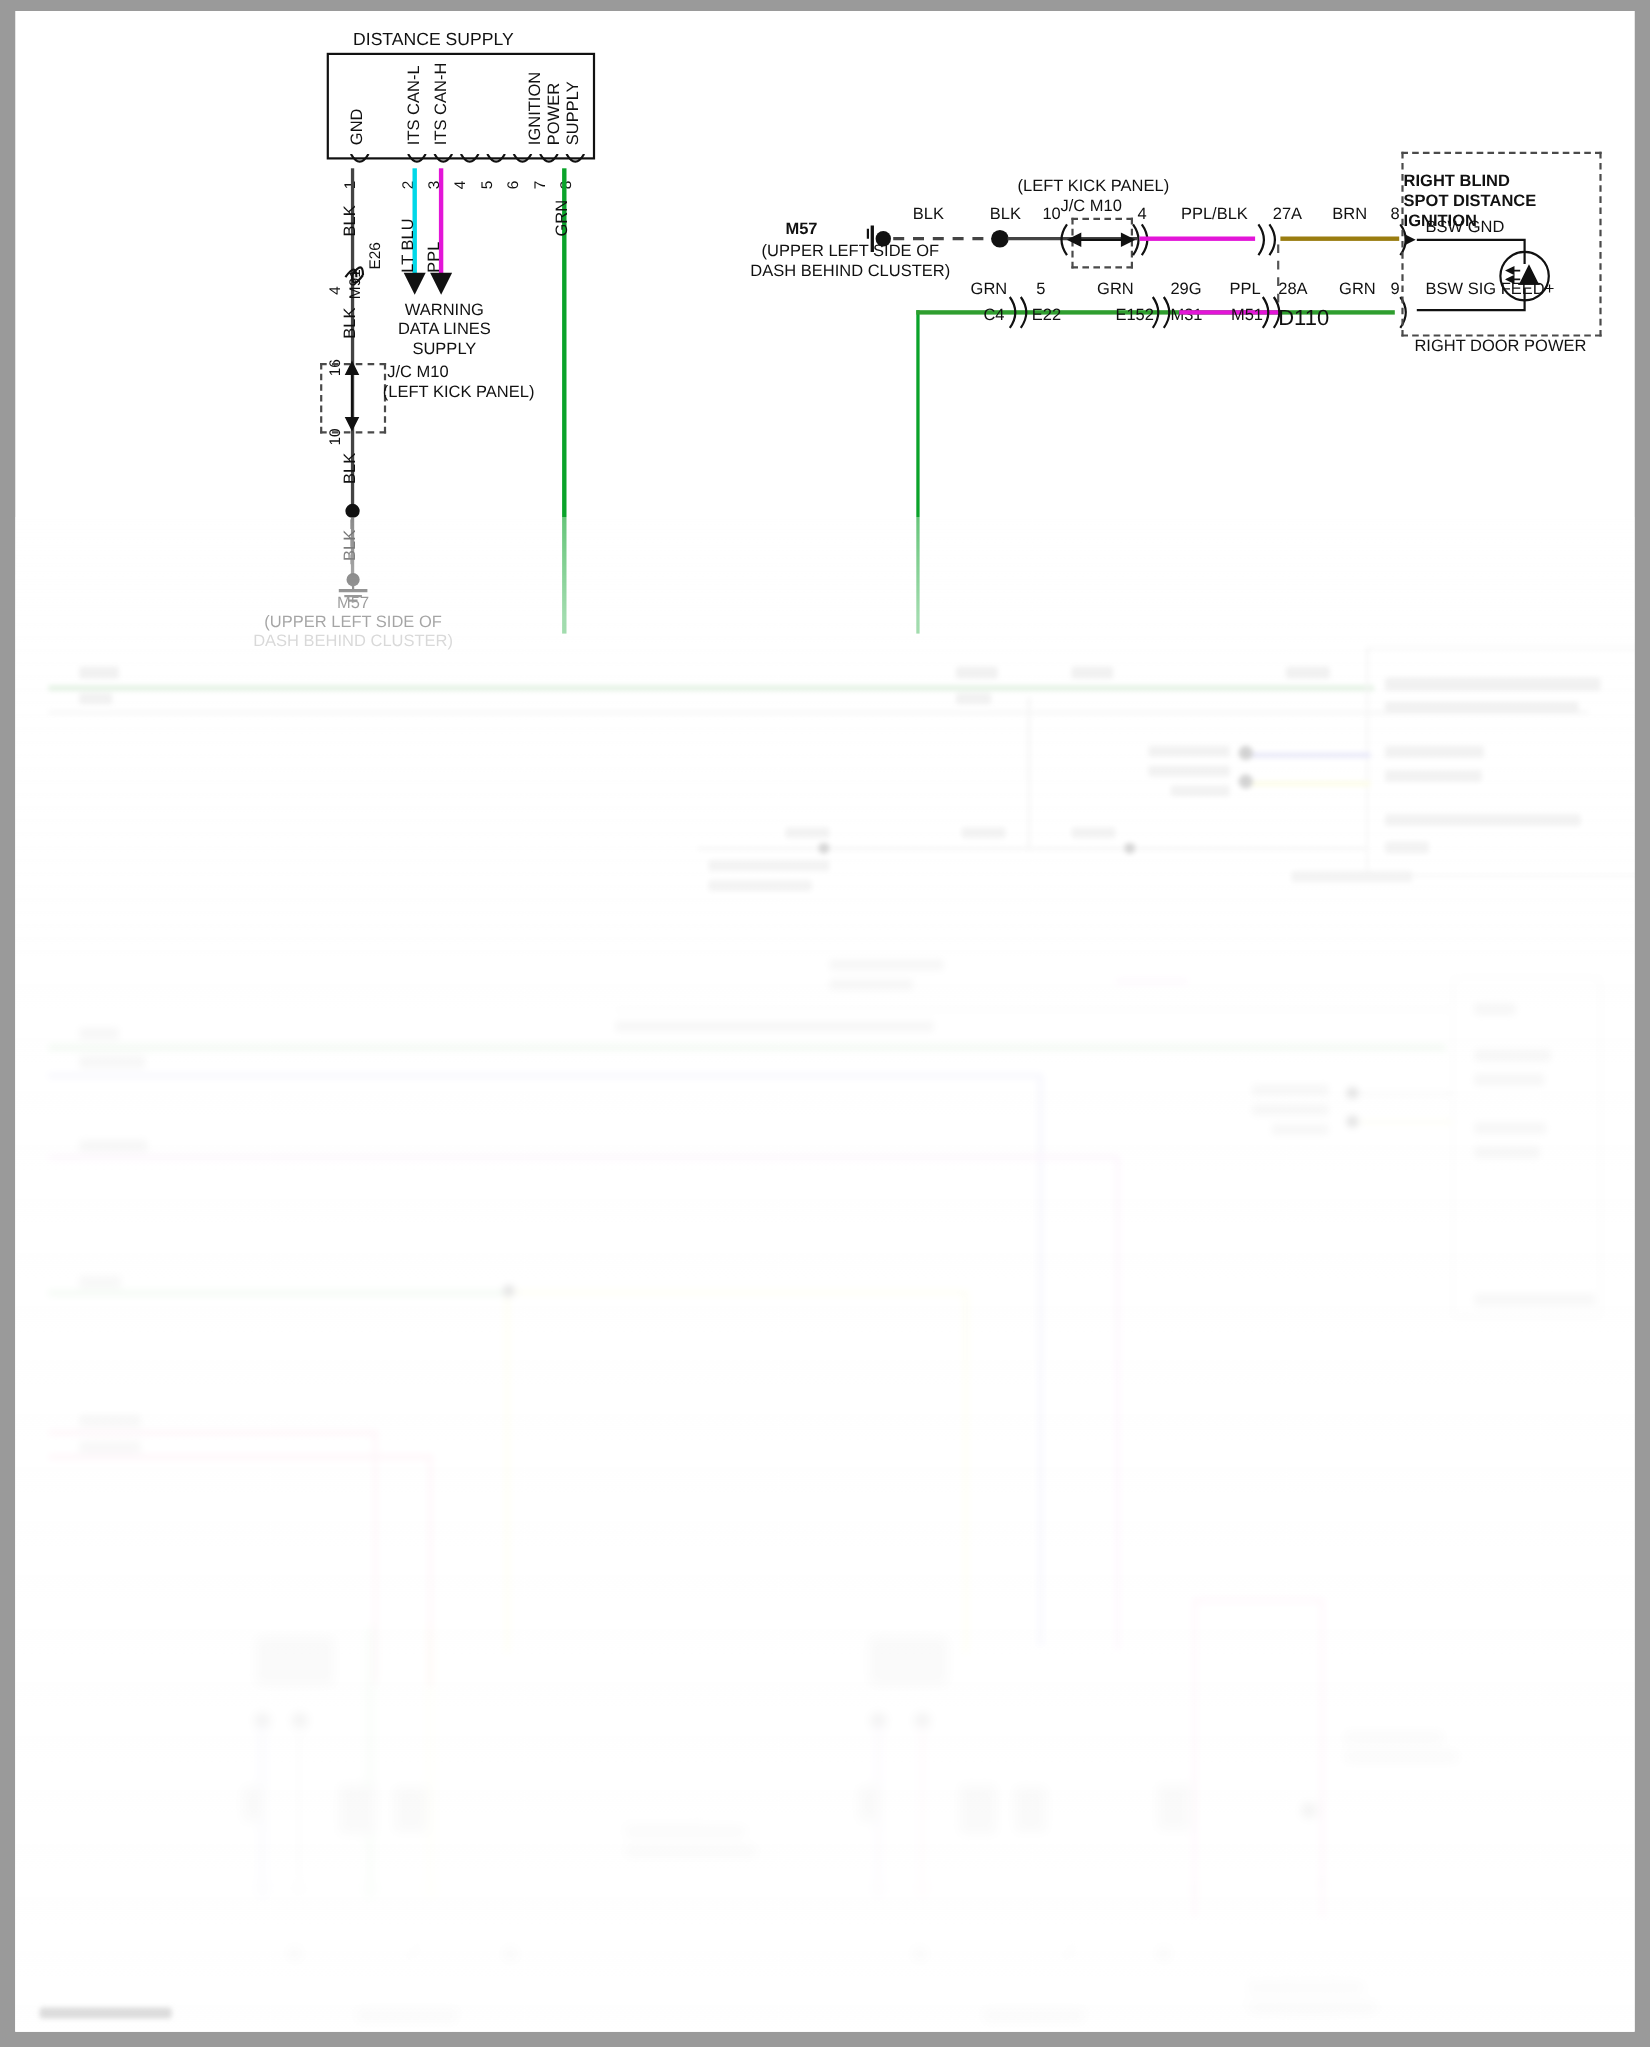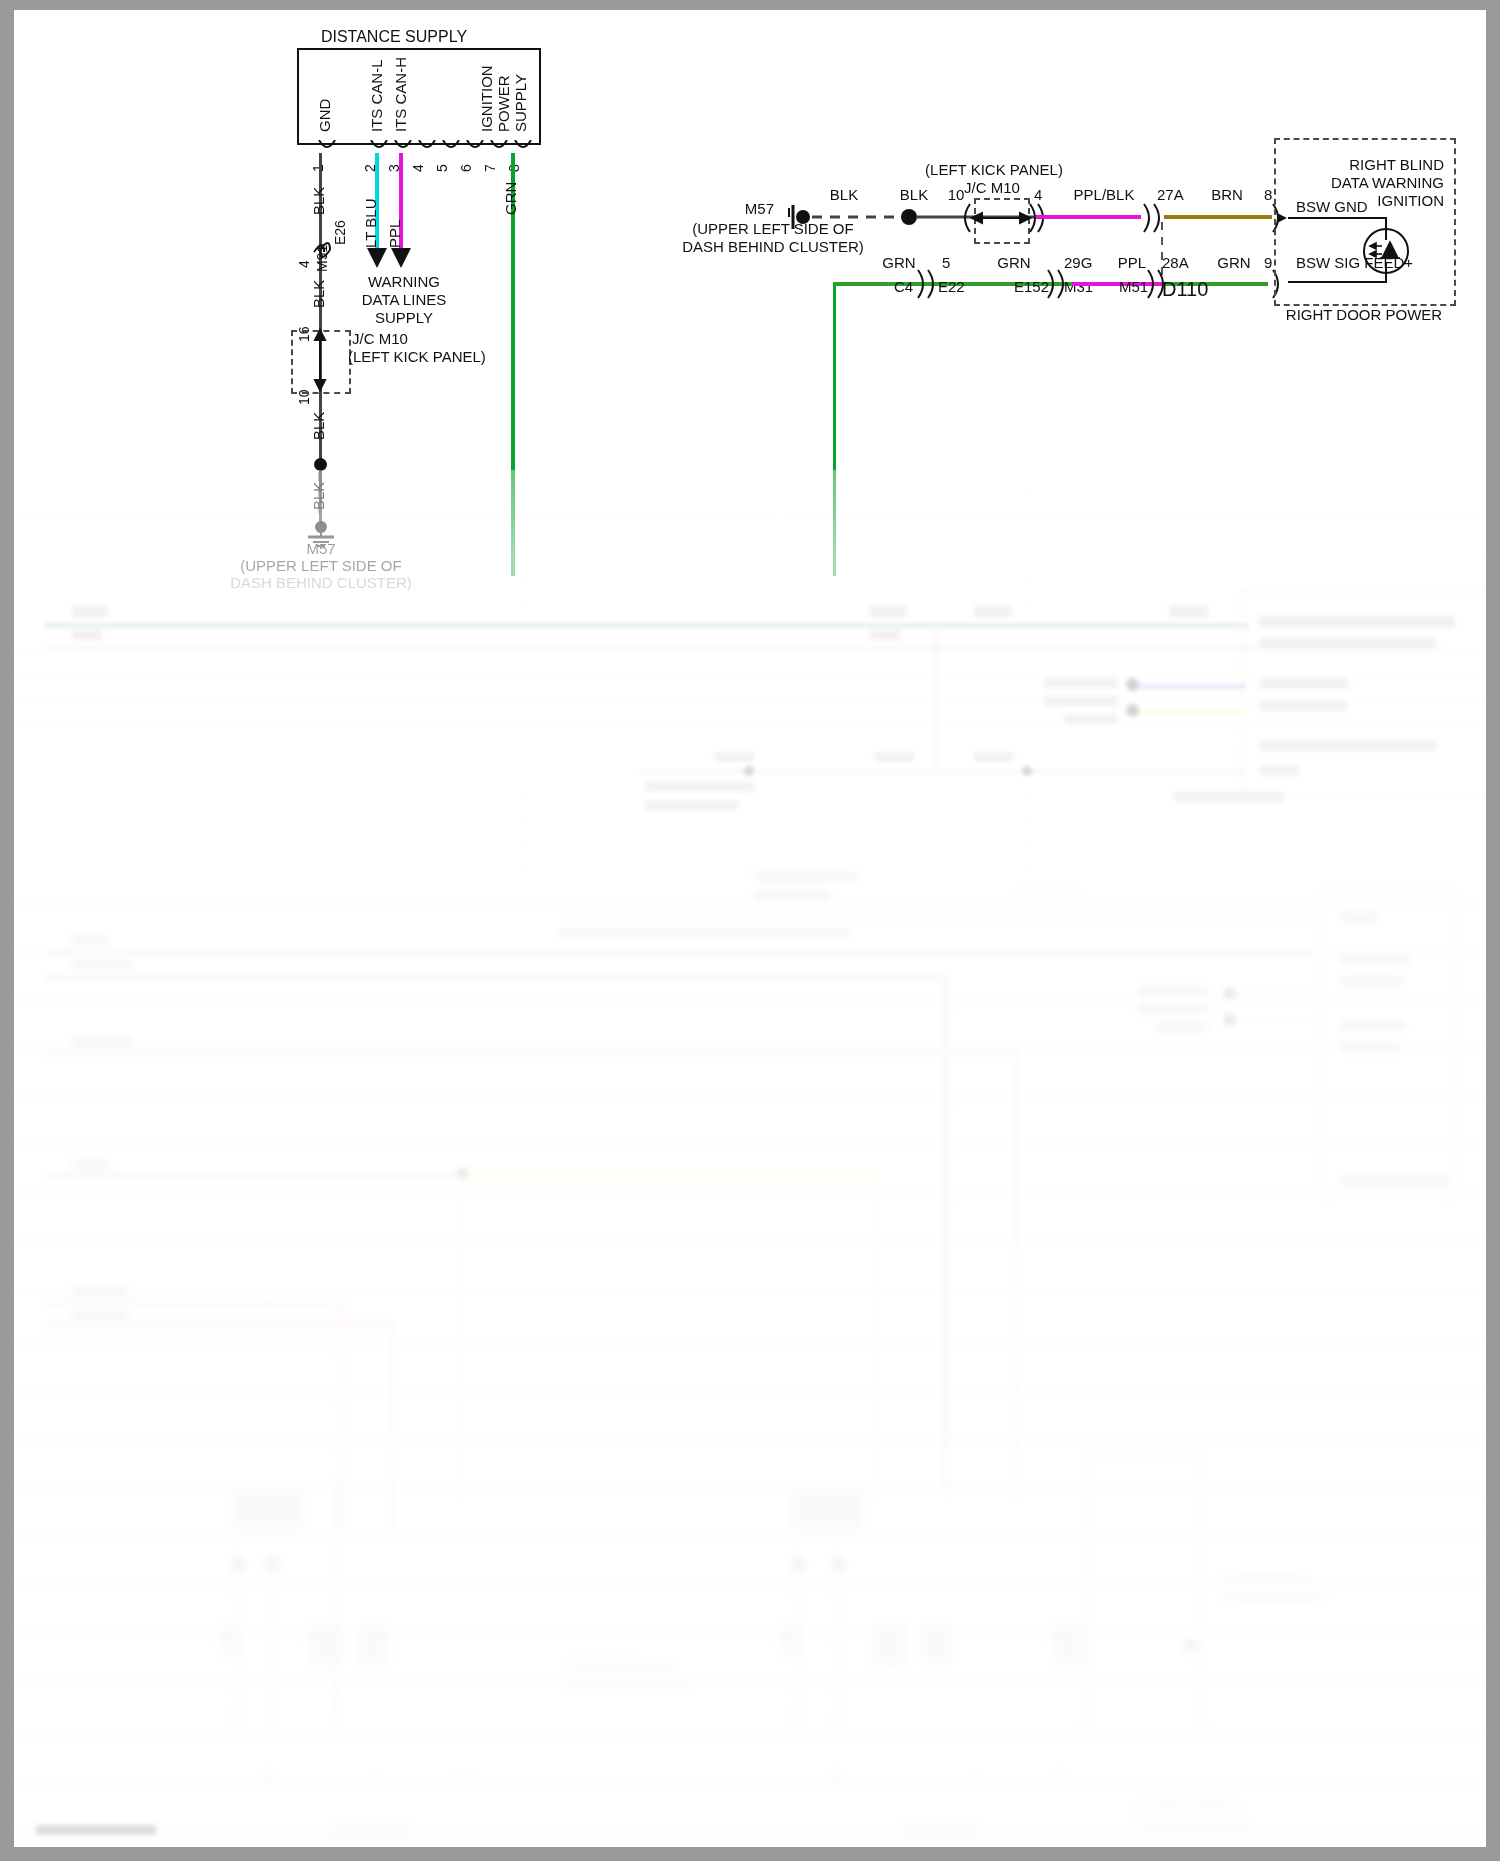--- a/index.html
+++ b/index.html
@@ -9,21 +9,21 @@
     background:#ffffff;overflow:hidden;
     box-sizing:border-box;
     border-left:14px solid #9a9a9a;
     border-right:14px solid #9a9a9a;
     border-top:10px solid #9a9a9a;
     border-bottom:14px solid #9a9a9a;
   }
   #canvas{position:absolute;left:0;top:0;width:1472px;height:1837px;background:#fff;}
   .lbl{position:absolute;color:#111;font-size:15px;line-height:1.15;white-space:pre;}
   .lbl.c{text-align:center;}
-  .lbl.r{text-align:right;}
+  .lbl.r{text-align:left;font-weight:bold;}
   .vert{position:absolute;color:#111;font-size:15px;white-space:nowrap;
         transform-origin:0 0;transform:rotate(-90deg);}
   .box{position:absolute;border:2px solid #111;background:transparent;}
   .dbox{position:absolute;border:2px dashed #4a4a4a;background:transparent;}
   .w{position:absolute;}          
   .dot{position:absolute;border-radius:50%;background:#111;}
   
   #veil{
     position:absolute;left:0;top:460px;width:1472px;height:1377px;
     background:linear-gradient(to bottom,rgba(255,255,255,0.38) 0px,rgba(255,255,255,0.62) 90px,rgba(255,255,255,0.72) 400px,rgba(255,255,255,0.80) 1377px);
@@ -229,21 +229,21 @@
   <div class="lbl" style="left:1148px;top:268px;font-size:20px;">D110</div>
 
   <div class="lbl c" style="left:1185px;top:244px;width:70px;">GRN</div>
   <div class="lbl" style="left:1250px;top:244px;font-size:15px;">9</div>
   <svg width="26" height="38" style="position:absolute;left:1253px;top:256px;">
     <path d="M 6 4 q 10 14 0 28" fill="none" stroke="#111" stroke-width="2"></path>
   </svg>
 
   <div class="dbox" style="left:1260px;top:128px;width:178px;height:164px;"></div>
   <div class="lbl r" style="left:1262px;top:146px;width:168px;">RIGHT BLIND</div>
-  <div class="lbl r" style="left:1262px;top:164px;width:168px;">DATA WARNING</div>
+  <div class="lbl r" style="left:1262px;top:164px;width:168px;">SPOT DISTANCE</div>
   <div class="lbl r" style="left:1262px;top:182px;width:168px;">IGNITION</div>
 
   <div class="lbl" style="left:1282px;top:188px;">BSW GND</div>
   <div class="lbl" style="left:1282px;top:244px;">BSW SIG FEED+</div>
 
   <svg width="160" height="100" style="position:absolute;left:1272px;top:200px;">
     <g fill="none" stroke="#111" stroke-width="2">
       <path d="M 2 8 L 100 8 L 100 30"></path>
       <path d="M 2 72 L 100 72 L 100 52"></path>
       <circle cx="100" cy="41" r="22"></circle>

